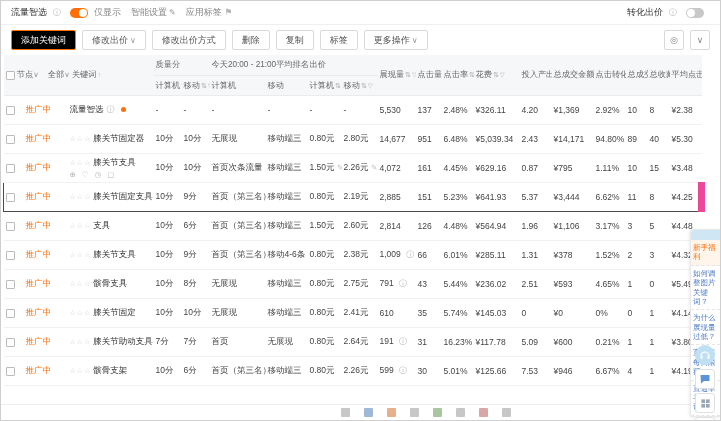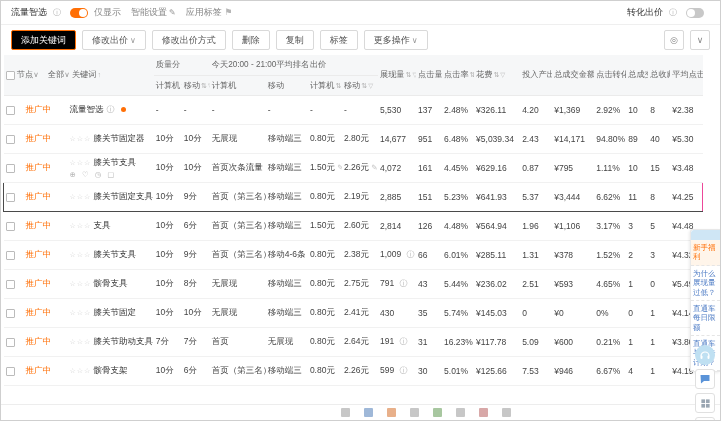--- a/index.html
+++ b/index.html
@@ -43,21 +43,21 @@
   col.c-ctr{width:32px} col.c-cost{width:46px} col.c-roi{width:32px} col.c-gmv{width:42px}
   col.c-cvr{width:32px} col.c-ord{width:22px} col.c-fav{width:22px} col.c-cpc{width:32px}
   thead th { background:#f6f7f8; color:#666; font-weight:normal; font-size:8.2px; text-align:left; padding:2px 2px; height:20px; border-bottom:1px solid #ebebeb; white-space:nowrap; overflow:hidden; }
   thead .th-first { vertical-align:middle; }
   thead .st { font-style:normal; color:#b0b0b0; font-size:7px; margin-left:1px; }
   thead .fl { font-style:normal; color:#c0c0c0; font-size:6.5px; margin-left:1px; }
   .cv { font-style:normal; color:#999; font-size:7.5px; }
   tbody td { height:29px; border-bottom:1px solid #f1f1f1; font-size:8.5px; color:#444; padding:1px 2px; white-space:nowrap; overflow:hidden; }
   tr.hl td { border-top:1px solid #4a4a4a; border-bottom:1px solid #4a4a4a; }
   tr.hl td:first-child { border-left:1px solid #4a4a4a; }
-  tr.hl td:last-child { border-right:1px solid #ec4899; }
+  tr.hl td:last-child { border-right:7px solid #ec4899; }
   .cb { display:inline-block; width:9px; height:9px; border:1px solid #bbb; border-radius:1px; background:#fff; vertical-align:middle; }
   .status { color:#ff6f06; }
   .stars { color:#ccc; font-size:7px; letter-spacing:1px; margin-right:2px; }
   .kw-name { color:#333; }
   .kw-ops { color:#b5b5b5; font-size:7.5px; margin-top:1px; letter-spacing:2px; }
   .odot { display:inline-block; width:5px; height:5px; border-radius:50%; background:#ff6f06; margin-left:3px; vertical-align:middle; }
   .edit { color:#bbb; font-size:7.5px; }
 
   
   .fpanel { position:absolute; right:0; top:228px; width:30px; background:#fff; border:1px solid #e8e8e8; border-right:none; border-radius:3px 0 0 3px; box-shadow:-1px 1px 3px rgba(0,0,0,.08); font-size:7.5px; overflow:hidden; z-index:5; }
@@ -310,21 +310,21 @@
         <tr>
           <td><span class="cb"></span></td>
           <td><span class="status">推广中</span></td>
           <td><span class="stars">☆☆☆</span><span class="kw-name">膝关节固定</span></td>
           <td>10分</td>
           <td>10分</td>
           <td>无展现</td>
           <td>移动端三</td>
           <td>0.80元</td>
           <td>2.41元</td>
-          <td>430</td>
+          <td>610</td>
           <td>35</td>
           <td>5.74%</td>
           <td>¥145.03</td>
           <td>0</td>
           <td>¥0</td>
           <td>0%</td>
           <td>0</td>
           <td>1</td>
           <td>¥4.14</td>
         </tr>
@@ -369,20 +369,21 @@
           <td>4</td>
           <td>1</td>
           <td>¥4.19</td>
         </tr>
       </tbody>
   </table>
 
   <div class="fpanel">
     <div class="tab"></div>
   <div class="item hot">新手福利</div>
+      <div class="item">如何调整图片关键词？</div>
       <div class="item">为什么展现量过低？</div>
       <div class="item">直通车每日限额</div>
       <div class="item">直通车与广告计划？</div>
     </div>
 
   <div class="fbtns">
     <span class="fbtn round">
       <svg width="12" height="12" viewBox="0 0 24 24">
           <path d="M4 14a8 8 0 0 1 16 0" fill="none" stroke="#fff" stroke-width="2.4"></path>
           <rect x="3" y="13" width="4" height="7" rx="2" fill="#fff"></rect>

